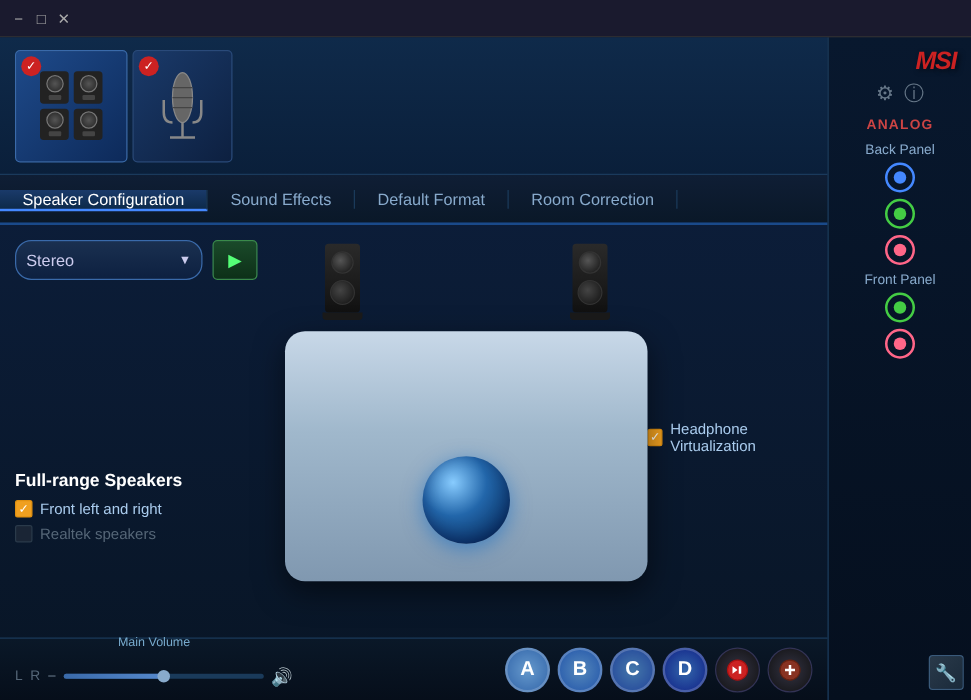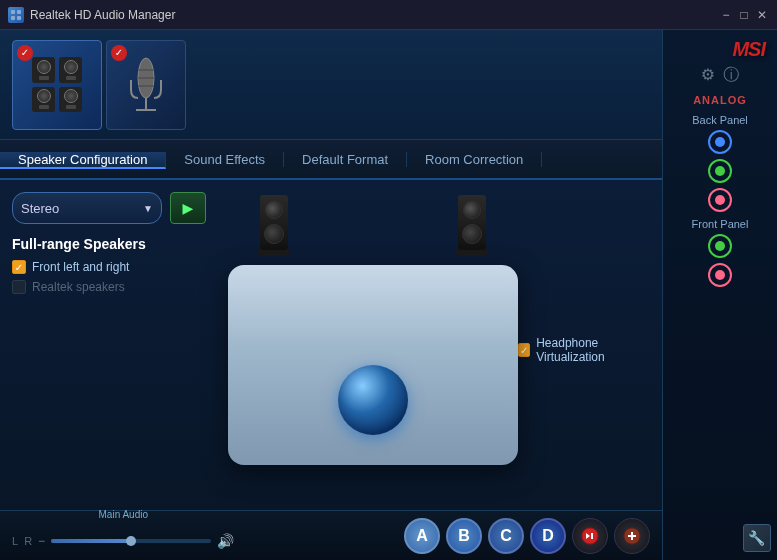--- a/index.html
+++ b/index.html
@@ -223,20 +223,21 @@
       display: flex;
       align-items: center;
       justify-content: center;
       cursor: pointer;
       color: #55ff77;
       font-size: 14px;
     }
 
     
     .speakers-section {
+      margin-top: 140px;
     }
     .speakers-title {
       color: #fff;
       font-size: 14px;
       font-weight: bold;
       margin-bottom: 8px;
     }
     .checkbox-row {
       display: flex;
       align-items: center;
@@ -549,31 +550,20 @@
       position: relative;
       display: flex;
       flex-direction: column;
       align-items: center;
     }
   </style>
 </head>
 <body>
 
 <div class="title-bar">
-  <div class="title-bar-left">
-    <div class="title-bar-icon">
-      <svg width="12" height="12" viewBox="0 0 12 12">
-        <rect x="1" y="1" width="4" height="4" fill="#88aacc" rx="1"></rect>
-        <rect x="7" y="1" width="4" height="4" fill="#88aacc" rx="1"></rect>
-        <rect x="1" y="7" width="4" height="4" fill="#88aacc" rx="1"></rect>
-        <rect x="7" y="7" width="4" height="4" fill="#88aacc" rx="1"></rect>
-      </svg>
-    </div>
-    <span>Realtek HD Audio Manager</span>
-  </div>
   <div class="title-bar-controls">
     <button class="tb-btn">−</button>
     <button class="tb-btn">□</button>
     <button class="tb-btn tb-close">✕</button>
   </div>
 </div>
 
 <div class="main-container">
 
   <div class="content-area">
@@ -690,21 +680,21 @@
 
         <div class="headphone-cb">
           <div class="custom-cb checked"></div>
           <span class="cb-label">Headphone Virtualization</span>
         </div>
       </div>
     </div>
 
     <div class="bottom-bar">
       <div class="vol-wrapper">
-        <span class="vol-label">Main Audio</span>
+        <span class="vol-label">Main Volume</span>
         <div style="display:flex; align-items:center; gap:6px; margin-top:10px;">
           <span class="vol-text">L</span>
           <span style="color:#556677; font-size:11px;">R</span>
           <span style="color:#667788; font-size:12px;">−</span>
           <div class="vol-slider">
             <div class="vol-fill"></div>
             <div class="vol-thumb"></div>
           </div>
           <span class="vol-icon">🔊</span>
         </div>

